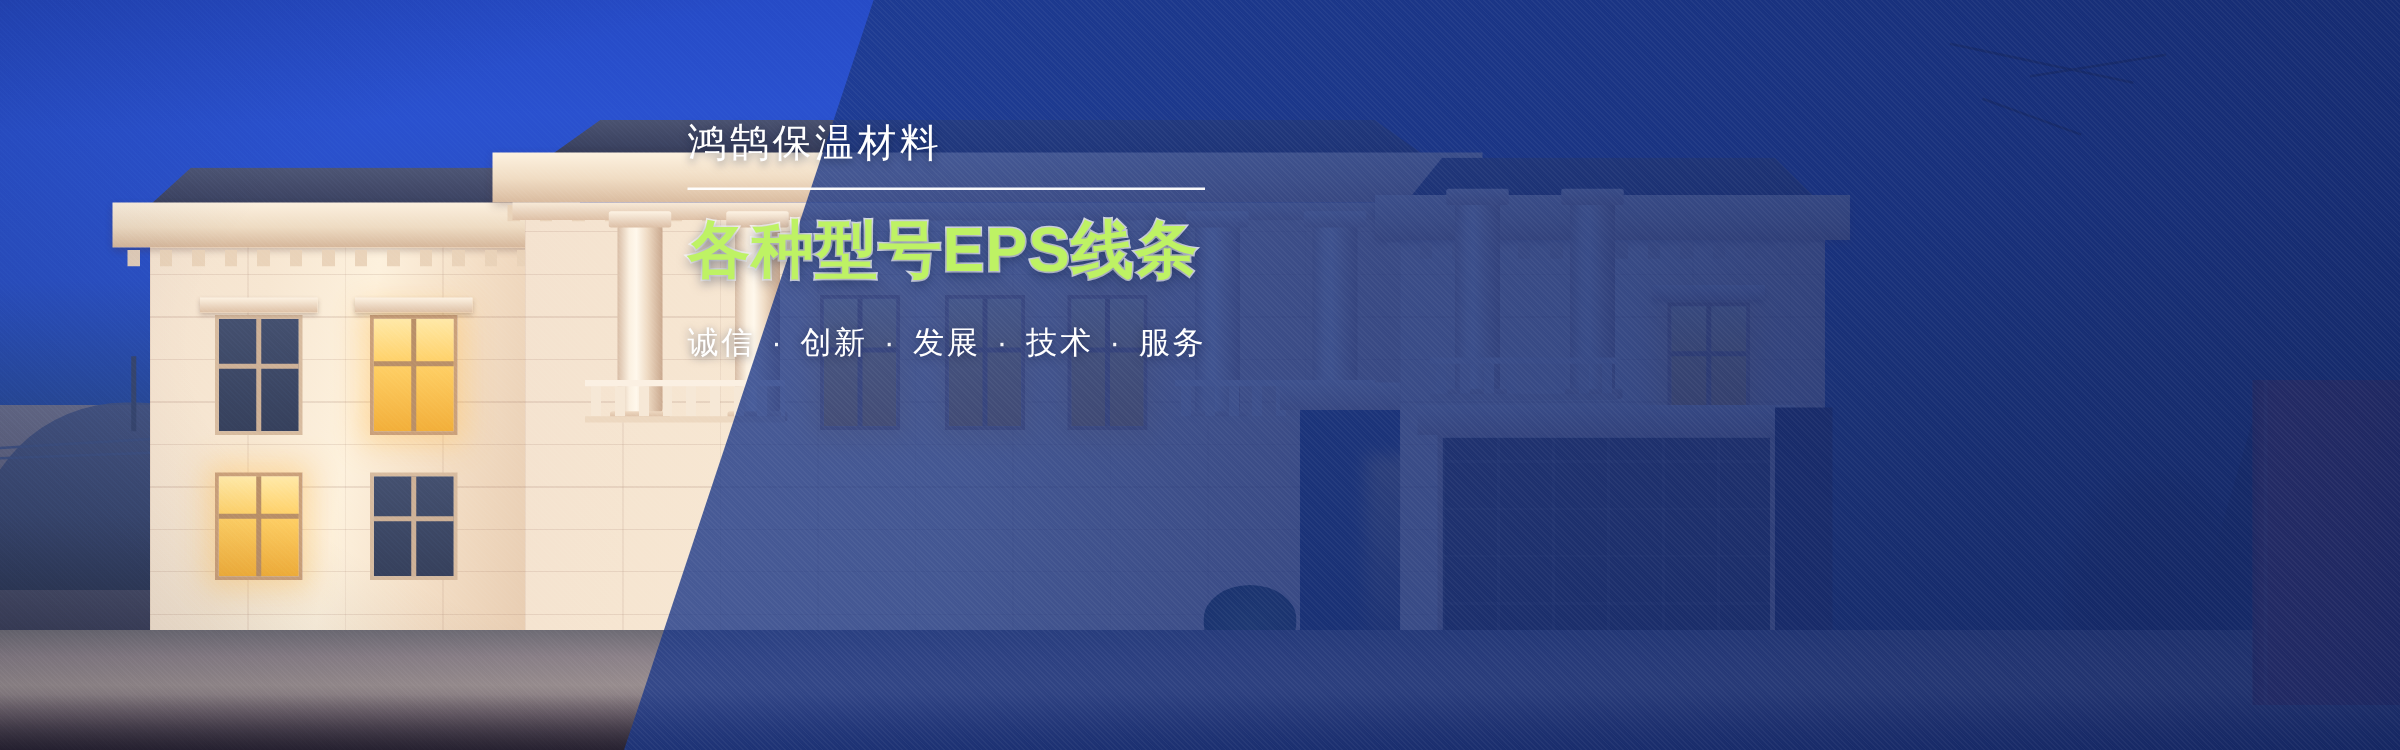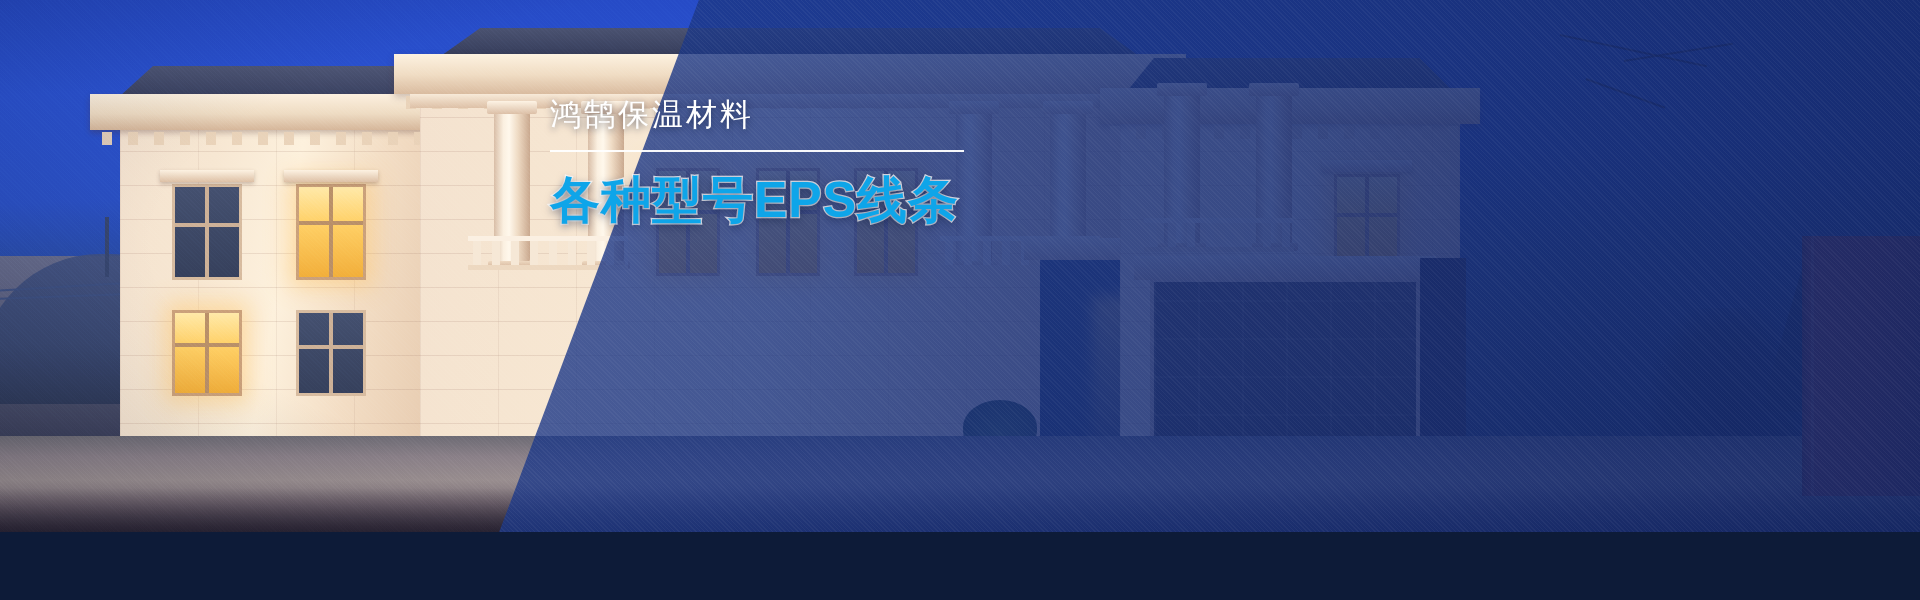--- a/index.html
+++ b/index.html
@@ -1,21 +1,21 @@
 <!DOCTYPE html>
 <html><head>
 <meta charset="utf-8">
 <style>
   * { margin:0; padding:0; box-sizing:border-box; }
   html,body { background:#0d1b38; }
 
   .banner {
     position:relative;
     width:1920px;
-    height:532px;
+    height:600px;
     overflow:hidden;
     font-family:"Liberation Sans","DejaVu Sans",sans-serif;
     background:#1b3a9e;
   }
 
   
   .photo { position:absolute; inset:0; overflow:hidden; }
 
   
   .sky {
@@ -309,21 +309,21 @@
   .rule {
     margin-top:15px;
     width:414px; height:2px;
     background:#ffffff;
     opacity:.96;
   }
   .headline {
     margin-top:19px;
   }
   .headline-line {
-    color:#0ea5e9;
+    color:#bef264;
     font-size:50px;
     font-weight:bold;
     line-height:1.16;
     letter-spacing:1px;
     white-space:nowrap;
     -webkit-text-stroke:2.5px rgba(255,255,255,.82);
     paint-order:stroke fill;
     text-shadow:0 3px 9px rgba(12,24,60,.50);
   }
   .tagline {
@@ -468,15 +468,26 @@
   <div class="content">
 
     <div class="brand">鸿鹄保温材料</div>
 
     <div class="rule"></div>
 
     <div class="headline">
       <div class="headline-line">各种型号EPS线条</div>
     </div>
 
+    <div class="tagline">
+      <span>诚信</span>
+      <span class="dot">·</span>
+      <span>创新</span>
+      <span class="dot">·</span>
+      <span>发展</span>
+      <span class="dot">·</span>
+      <span>技术</span>
+      <span class="dot">·</span>
+      <span>服务</span>
+    </div>
 
   </div>
 </div>
 
 </body></html>

